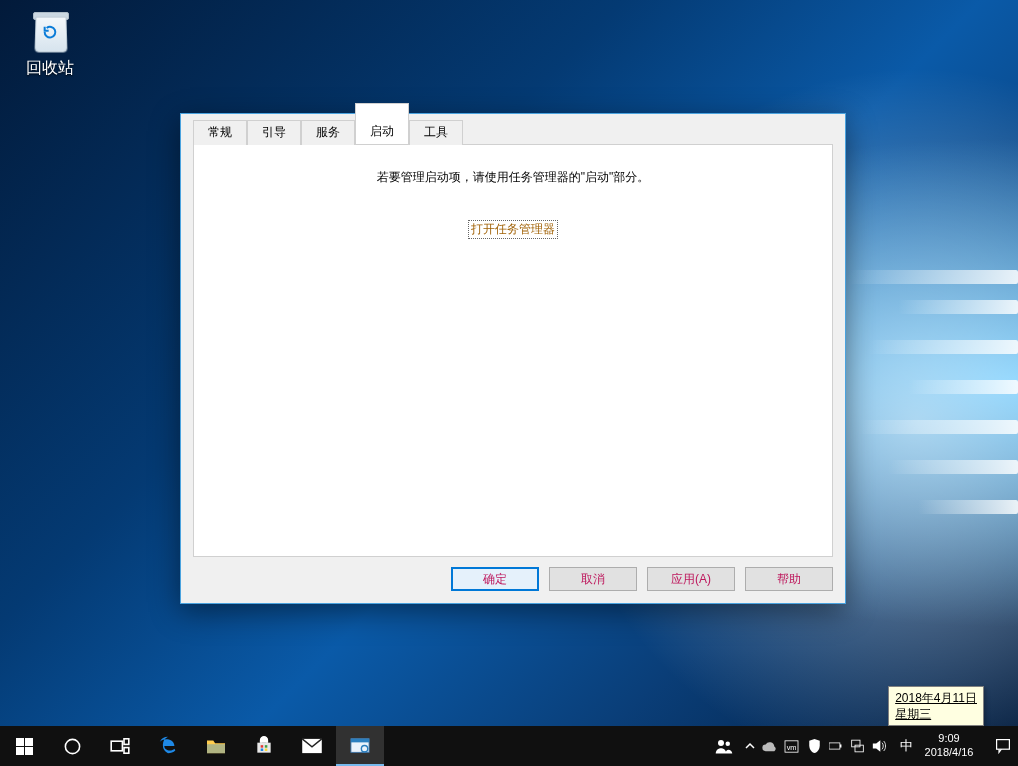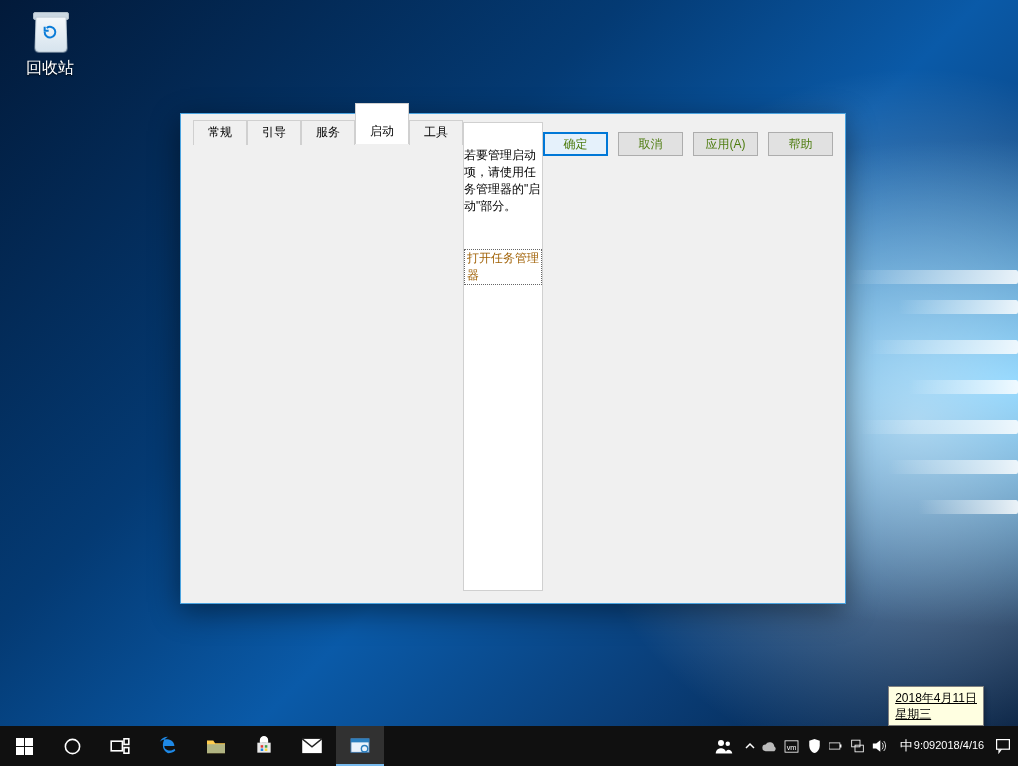--- a/index.html
+++ b/index.html
@@ -36,59 +36,59 @@
     display:flex;flex-direction:column;
   }
   .titlebar{height:30px;display:flex;align-items:center;padding:0 0 0 8px;background:#fff;}
   .titlebar .tb-icon{width:16px;height:16px;margin-right:6px;background:#fff;border:1px solid #4a6;position:relative}
   .titlebar .tb-icon::before{content:"";position:absolute;left:2px;right:2px;top:2px;height:6px;background:#2b7fbf}
   .titlebar .tb-icon::after{content:"";position:absolute;left:2px;right:2px;bottom:2px;height:4px;background:#6fbf6f}
   .titlebar .tb-title{flex:0 0 auto;font-size:12px}
   .titlebar .tb-spacer{flex:1}
   .titlebar .tb-close{width:46px;height:30px;display:flex;align-items:center;justify-content:center;font-size:14px;line-height:1;color:#000}
 
-  .client{flex:1;background:#f0f0f0;padding:8px 12px 12px;position:relative;display:flex;flex-direction:row}
+  .client{flex:1;background:#f0f0f0;padding:8px 12px 12px;position:relative;display:flex;flex-direction:column}
 
   
   .tabstrip{display:flex;align-items:flex-end;height:22px;position:relative;z-index:2}
   .tab{
     padding:3px 14px 4px;border:1px solid #d0d0d0;border-bottom:none;background:#f0f0f0;
     margin-right:0px;font-size:12px;color:#000;position:relative;top:1px;
   }
   .tab.active{background:#fff;border-color:#d0d0d0;top:0;padding-top:19px;z-index:3}
   .tabpage{
     flex:1;background:#fff;border:1px solid #d0d0d0;margin-top:0;z-index:1;position:relative;
     display:flex;flex-direction:column;align-items:center;padding-top:24px;font-size:12px;
   }
   .tabpage .msg{color:#000}
   .tabpage a.link{display:inline-block;margin-top:34px;color:#a16207;text-decoration:none;border:1px dotted #666;padding:0 2px}
 
   
   .dlg-buttons{display:flex;justify-content:flex-end;gap:10px;margin-top:10px}
   .dlg-buttons button{
-    width:65px;height:24px;font:12px/1 "Microsoft YaHei","Segoe UI",sans-serif;
-    background:#e1e1e1;border:1px solid #adadad;color:#4d7c0f;
+    width:88px;height:24px;font:12px/1 "Microsoft YaHei","Segoe UI",sans-serif;
+    background:#e1e1e1;border:1px solid #adadad;color:#be185d;
   }
   .dlg-buttons button.def{background:#e5f1fb;border:1px solid #0078d7;outline:1px solid #0078d7;outline-offset:-2px}
 
   
   .tooltip{
     position:absolute;right:34px;bottom:40px;background:#ffffe1;border:1px solid #808080;
     padding:3px 6px;font-size:12px;line-height:1.35;box-shadow:2px 2px 4px rgba(0,0,0,.25);white-space:nowrap;text-decoration:underline;
   }
 
   
   .taskbar{position:absolute;left:0;right:0;bottom:0;height:40px;background:#101010;display:flex;align-items:stretch;color:#fff}
   .tb-btn{width:48px;display:flex;align-items:center;justify-content:center}
   .tb-btn.active{background:rgba(255,255,255,.14);box-shadow:inset 0 -2px 0 #76b9ed}
   .tb-spacer{flex:1}
   .tray{display:flex;align-items:center}
   .tray .ic{width:26px;display:flex;align-items:center;justify-content:flex-end;font-size:13px;color:#fff}
   .tray .ic.small{width:22px;font-size:12px}
-  .clock{width:72px;display:flex;flex-direction:row;align-items:center;justify-content:center;font-size:11px;line-height:1.25}
+  .clock{width:72px;display:flex;flex-direction:column;align-items:center;justify-content:center;font-size:11px;line-height:1.25}
   .showdesk{width:6px;border-left:1px solid rgba(255,255,255,.25)}
 
   
   .win-logo{width:17px;height:17px;display:grid;grid-template:1fr 1fr/1fr 1fr;gap:1px}
   .win-logo span{background:#fff}
 
   svg{display:block}
 </style>
 </head>
 <body>

